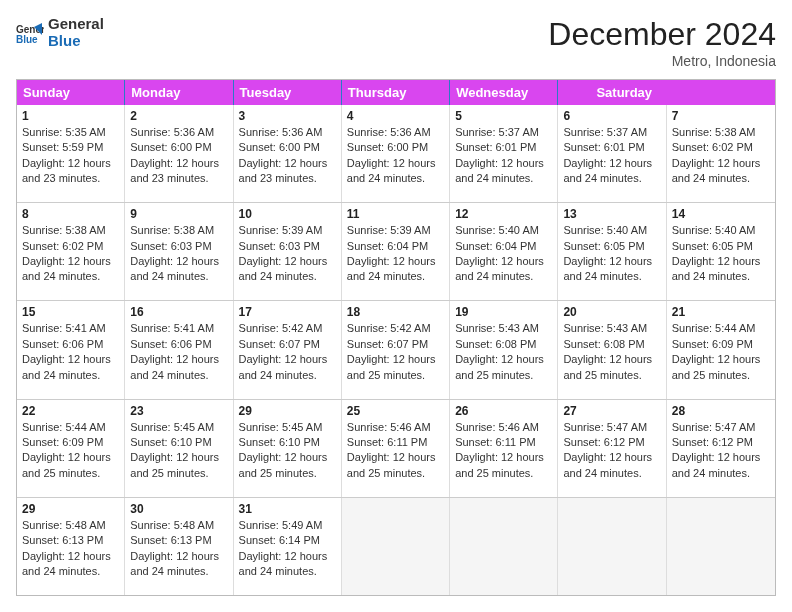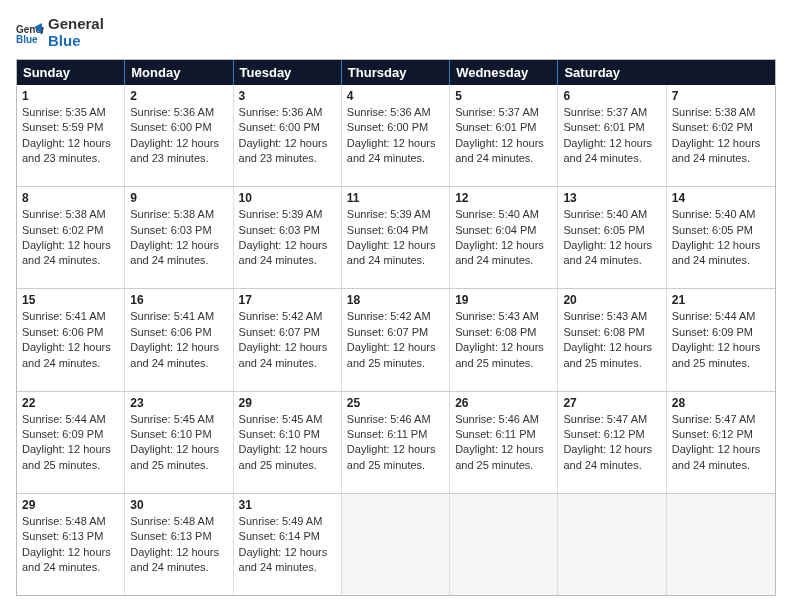--- a/index.html
+++ b/index.html
@@ -45,30 +45,30 @@
       color: #555;
     }
     .calendar {
       flex: 1;
       display: flex;
       flex-direction: column;
     }
     .cal-header {
       display: grid;
       grid-template-columns: repeat(7, 1fr);
-      background: #0f172a;
+      background: #d946ef;
       color: #fff;
     }
     .cal-header-cell {
       padding: 5px 6px;
       font-size: 13px;
       font-weight: bold;
       border-right: 1px solid #2a7bc5;
     }
-    .cal-header-cell:last-child { border-right: none; }
+    .cal-header-cell:last-child { border-right: none; margin-left: 32px; }
     .cal-body {
       flex: 1;
       display: flex;
       flex-direction: column;
     }
     .cal-row {
       display: grid;
       grid-template-columns: repeat(7, 1fr);
       flex: 1;
       border-bottom: 1px solid #ccc;
@@ -109,20 +109,24 @@
       <svg class="logo-icon" viewBox="0 0 28 28" xmlns="http://www.w3.org/2000/svg">
         <text x="0" y="14" font-size="10" font-weight="bold" fill="#333">General</text>
         <text x="0" y="24" font-size="10" font-weight="bold" fill="#1a6bb5">Blue</text>
         <polygon points="18,8 26,4 26,16" fill="#1a6bb5"></polygon>
       </svg>
       <div style="line-height:1.1;">
         <div style="font-size:15px;font-weight:bold;color:#333;">General</div>
         <div style="font-size:15px;font-weight:bold;color:#1a6bb5;">Blue</div>
       </div>
     </div>
+    <div class="title-block">
+      <div class="month-title">December 2024</div>
+      <div class="subtitle">Metro, Indonesia</div>
+    </div>
   </div>
 
   <div class="calendar outer-border">
     <div class="cal-header">
       <div class="cal-header-cell">Sunday</div>
       <div class="cal-header-cell">Monday</div>
       <div class="cal-header-cell">Tuesday</div>
       <div class="cal-header-cell">Thursday</div>
       <div class="cal-header-cell">Wednesday</div>
       <div class="cal-header-cell">Saturday</div>

